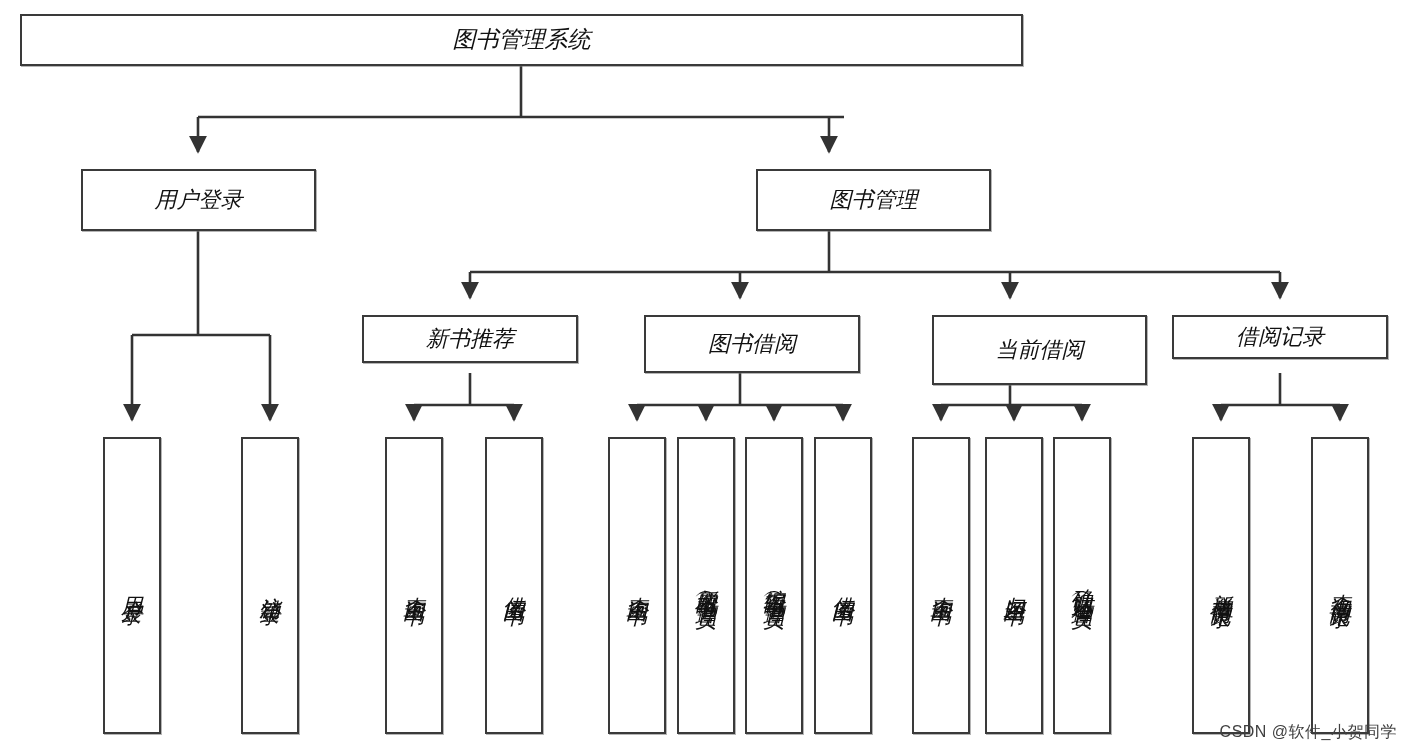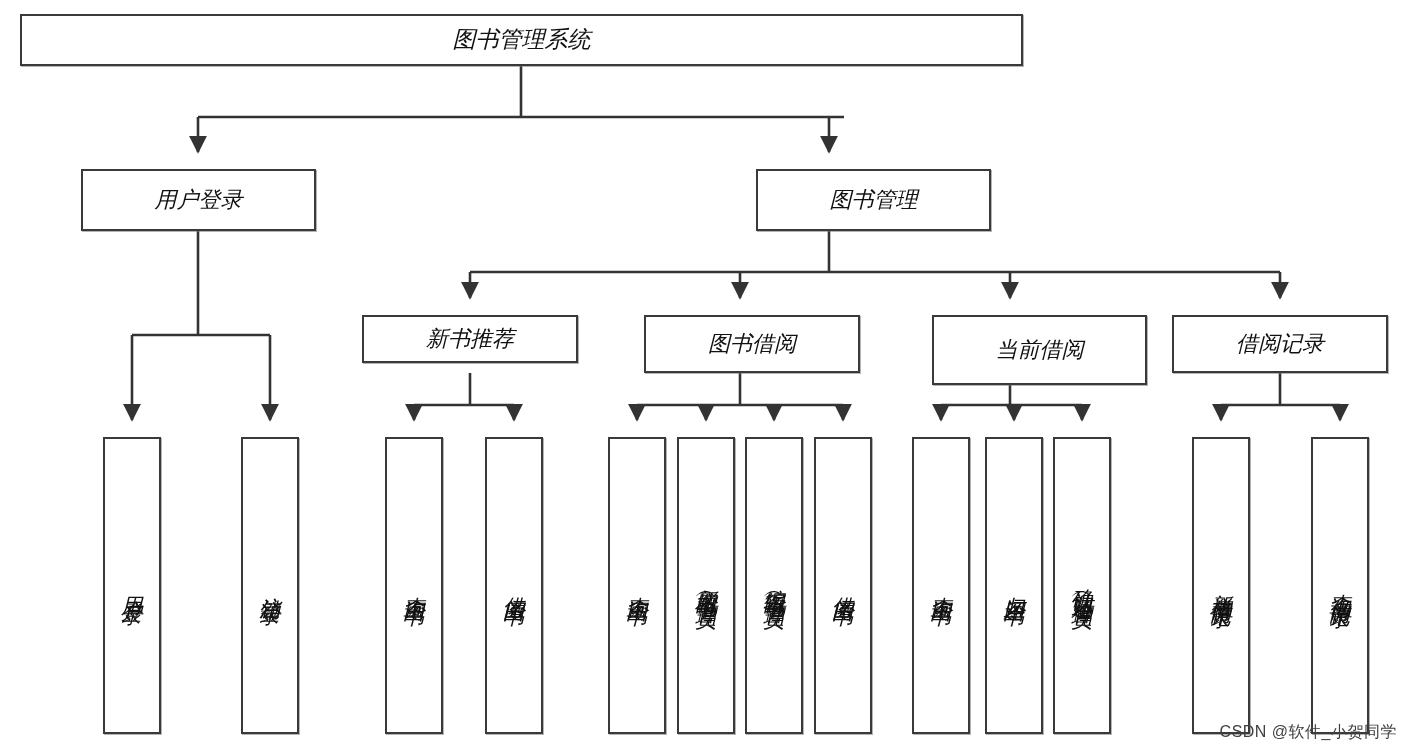--- a/index.html
+++ b/index.html
@@ -135,21 +135,21 @@
 
   <div class="node level2" style="left:362px; top:315px; width:216px; height:48px;">
     <span class="lbl">新书推荐</span>
   </div>
   <div class="node level2" style="left:644px; top:315px; width:216px; height:58px;">
     <span class="lbl">图书借阅</span>
   </div>
   <div class="node level2" style="left:932px; top:315px; width:215px; height:70px;">
     <span class="lbl">当前借阅</span>
   </div>
-  <div class="node level2" style="left:1172px; top:315px; width:216px; height:58px;">
+  <div class="node level2" style="left:1172px; top:315px; width:216px; height:44px;">
     <span class="lbl">借阅记录</span>
   </div>
 
   <div class="node leaf" style="left:103px; top:437px; width:58px; height:297px;">
     <span class="lbl">用户登录</span>
   </div>
   <div class="node leaf" style="left:241px; top:437px; width:58px; height:297px;">
     <span class="lbl">注销登录</span>
   </div>
   <div class="node leaf" style="left:385px; top:437px; width:58px; height:297px;">

